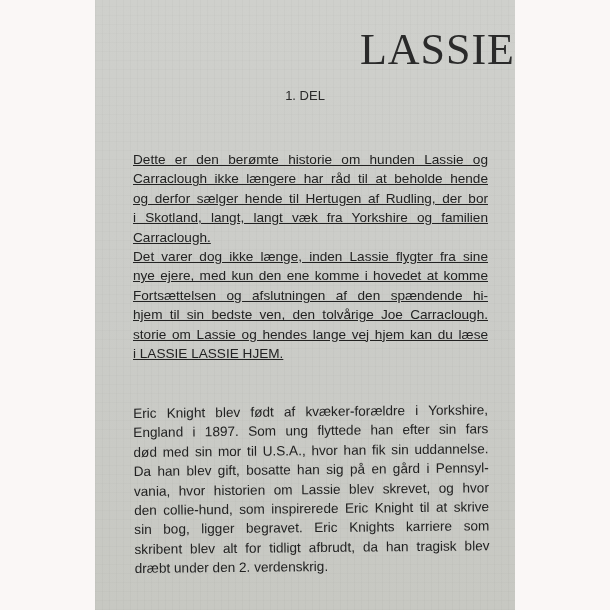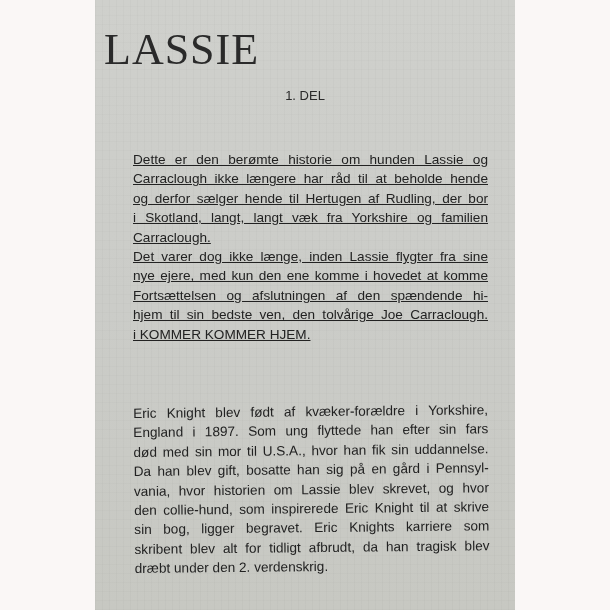--- a/index.html
+++ b/index.html
@@ -15,21 +15,21 @@
       width: 420px; height: 610px;
       background:
         repeating-linear-gradient(90deg, rgba(0,0,0,0.018) 0 1px, transparent 1px 7px),
         repeating-linear-gradient(0deg, rgba(0,0,0,0.015) 0 1px, transparent 1px 9px),
         linear-gradient(180deg, #cfd0cc 0%, #cbccc8 50%, #c7c8c2 100%);
       color: #1e1e1e;
     }
     .title {
       position: absolute;
       left: 0; right: 0; top: 28px;
-      text-align: left;
+      text-align: right;
       font-family: "Liberation Serif", "DejaVu Serif", serif;
       font-size: 44px;
       letter-spacing: 1px;
       color: #2a2a2a;
       line-height: 1;
       padding-left: 9px;
     }
     .subtitle {
       position: absolute;
       left: 0; right: 0; top: 89px;
@@ -68,21 +68,22 @@
   <div class="body-text p1">
     <span class="line">Dette er den berømte historie om hunden Lassie og</span>
     <span class="line">Carraclough ikke længere har råd til at beholde hende</span>
     <span class="line">og derfor sælger hende til Hertugen af Rudling, der bor</span>
     <span class="line">i Skotland, langt, langt væk fra Yorkshire og familien</span>
     <span class="line last">Carraclough.</span>
     <span class="line">Det varer dog ikke længe, inden Lassie flygter fra sine</span>
     <span class="line">nye ejere, med kun den ene komme i hovedet at komme</span>
     <span class="line">Fortsættelsen og afslutningen af den spændende hi-</span>
     <span class="line">hjem til sin bedste ven, den tolvårige Joe Carraclough.</span>
-    <span class="line last">i KOMMER KOMMER HJEM.</span>
+    <span class="line">storie om Lassie og hendes lange vej hjem kan du læse</span>
+    <span class="line last">i LASSIE LASSIE HJEM.</span>
   </div>
 
   <div class="body-text p2">
     <span class="line">Eric Knight blev født af kvæker-forældre i Yorkshire,</span>
     <span class="line">England i 1897. Som ung flyttede han efter sin fars</span>
     <span class="line">død med sin mor til U.S.A., hvor han fik sin uddannelse.</span>
     <span class="line">Da han blev gift, bosatte han sig på en gård i Pennsyl-</span>
     <span class="line">vania, hvor historien om Lassie blev skrevet, og hvor</span>
     <span class="line">den collie-hund, som inspirerede Eric Knight til at skrive</span>
     <span class="line">sin bog, ligger begravet. Eric Knights karriere som</span>

